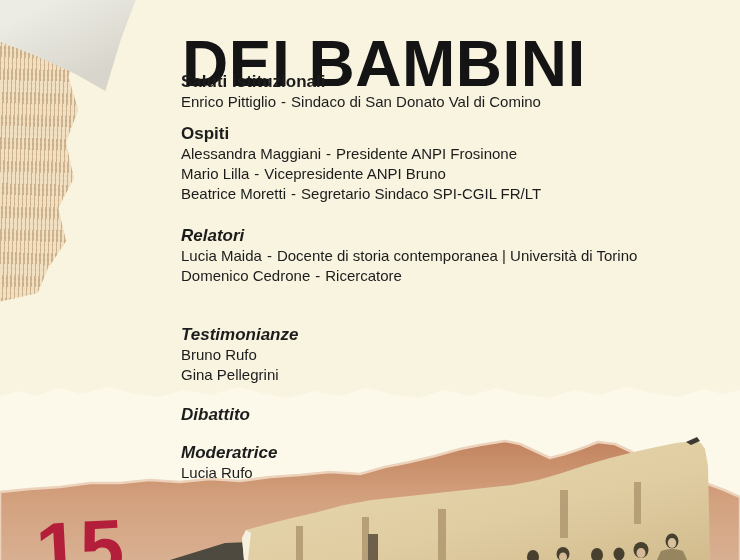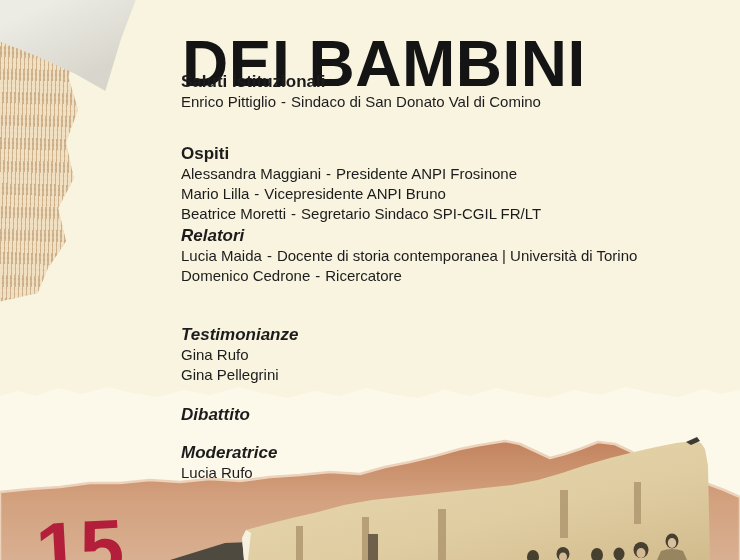--- a/index.html
+++ b/index.html
@@ -10,21 +10,21 @@
     color:#1c1c1c;
   }
   
   .title{
     position:absolute; left:182px; top:-11px; z-index:6;
     font-size:64px; font-weight:bold; letter-spacing:.5px; line-height:1;
     color:#141414; white-space:nowrap;
   }
   
   .section{position:absolute; left:181px; z-index:6; line-height:20px; font-size:15px;}
-  .sec-0{top:71px;} .sec-1{top:143px;} .sec-2{top:225px;}
+  .sec-0{top:71px;} .sec-1{top:123px;} .sec-2{top:225px;}
   .sec-3{top:324px;} .sec-4{top:404px;} .sec-5{top:442px;}
   .heading{font-weight:bold; font-size:17px; line-height:21px;}
   .heading.italic{font-style:italic;}
   .line{white-space:nowrap;}
   .pname{}
   .pname.plain{font-style:normal;}
   .sep{margin:0 5px;}
   
   .paper-gray{
     position:absolute; left:-4px; top:-6px; width:142px; height:100px; z-index:3;
@@ -137,21 +137,21 @@
       <span class="pname">Lucia Maida</span><span class="sep">-</span><span class="prole">Docente di storia contemporanea | Università di Torino</span>
     </div>
     <div class="line">
       <span class="pname">Domenico Cedrone</span><span class="sep">-</span><span class="prole">Ricercatore</span>
     </div>
   </div>
 
   <div class="section sec-3">
     <div class="heading italic">Testimonianze</div>
     <div class="line">
-      <span class="pname plain">Gina Rufo</span>
+      <span class="pname plain">Bruno Rufo</span>
     </div>
     <div class="line">
       <span class="pname plain">Gina Pellegrini</span>
     </div>
   </div>
 
   <div class="section sec-4">
     <div class="heading italic">Dibattito</div>
   </div>
 

